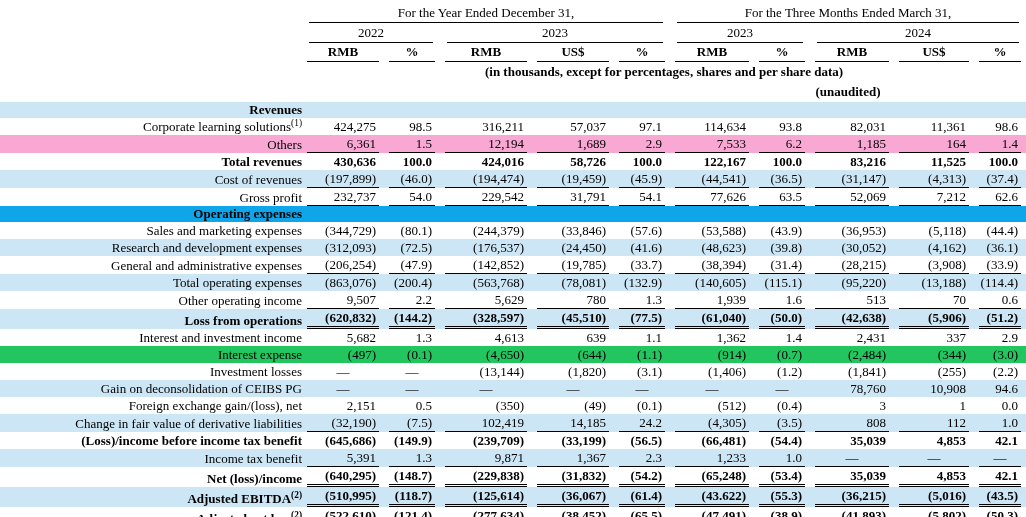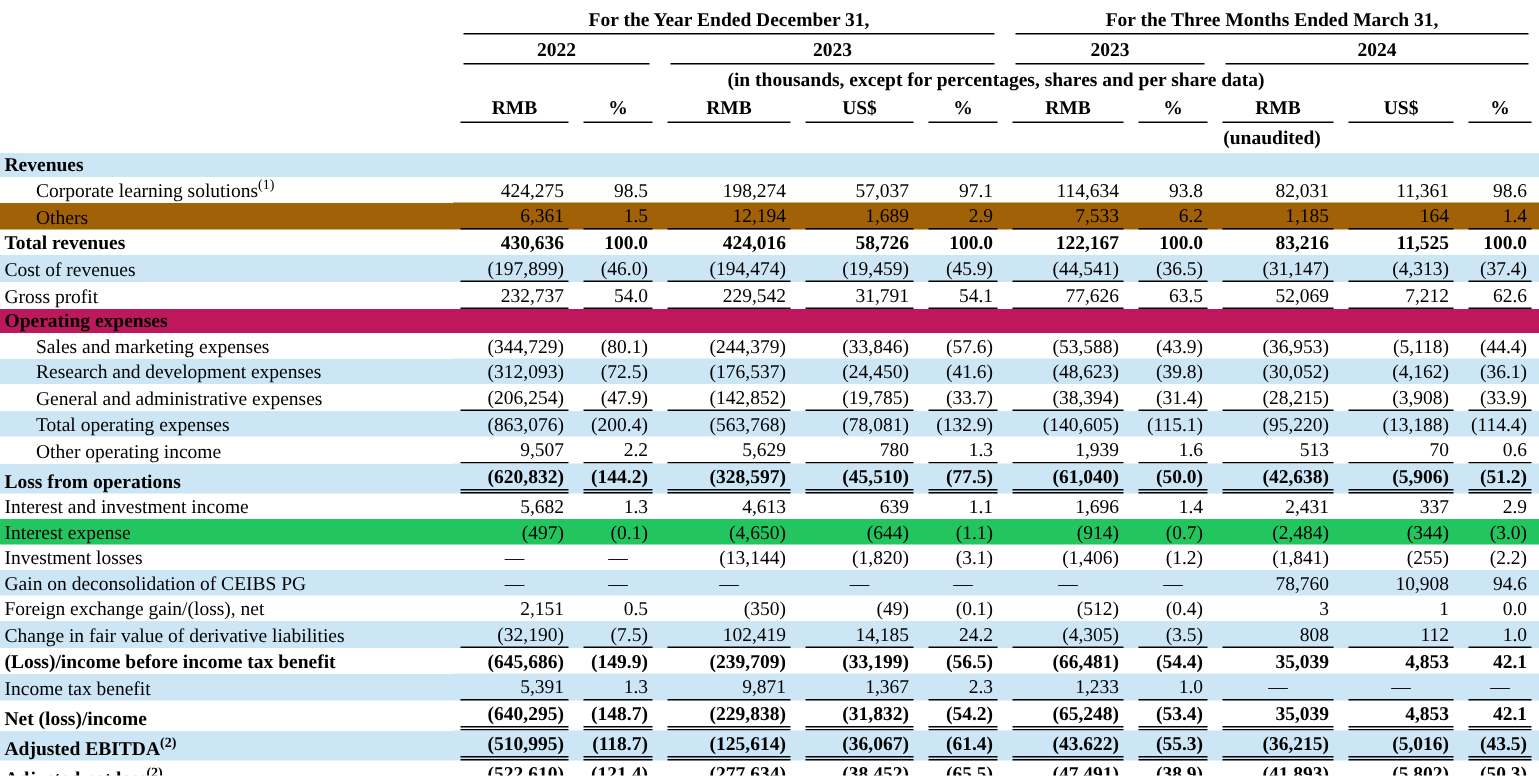--- a/index.html
+++ b/index.html
@@ -1,29 +1,29 @@
 <!DOCTYPE html>
 <html><head>
 <meta charset="utf-8">
 <style>
   html,body{margin:0;padding:0;background:#fff;}
   body{width:1026px;height:517px;overflow:hidden;font-family:"Liberation Serif", serif;color:#000;}
   table{width:1026px;border-collapse:collapse;table-layout:fixed;font-size:13px;margin-top:3px;}
   td{padding:0;vertical-align:bottom;}
   
-  .gh{margin:0 7px;border-bottom:1px solid #000;font-weight:bold;text-align:center;padding:2px 0 1px;white-space:nowrap;}
+  .gh{margin:0 7px;border-bottom:1px solid #000;font-weight:normal;text-align:center;padding:2px 0 1px;white-space:nowrap;}
   
   .uh{margin:0 5px;border-bottom:1px solid #000;font-weight:bold;text-align:center;padding:1px 0 1px;white-space:nowrap;}
   .note{font-weight:bold;text-align:center;padding:2px 0 2px;white-space:nowrap;}
   
   .cl{margin:0 5px;padding:1px 3px 1px 0;text-align:right;line-height:15px;white-space:nowrap;}
   .u1{border-bottom:1px solid #000;}
   .u2{border-bottom:3px double #000;}
   .dash{text-align:center;padding-right:0;}
-  .label{text-align:left;padding-left:3px;white-space:nowrap;overflow:hidden;}
+  .label{text-align:right;padding-left:3px;white-space:nowrap;overflow:hidden;}
   .indent{padding-left:24px;}
   .bold{font-weight:bold;}
   sup{font-size:0.72em;}
   thead td{vertical-align:bottom;}
 </style>
 </head>
 <body>
 
 <table>
   <colgroup>
@@ -59,56 +59,56 @@
       </td>
       <td colspan="2">
         <div class="gh">2023</div>
       </td>
       <td colspan="3">
         <div class="gh">2024</div>
       </td>
     </tr>
     <tr>
       <td></td>
+      <td>
+          <div class="uh">RMB</div>
+        </td>
+      <td>
+          <div class="uh">%</div>
+        </td>
+      <td>
+          <div class="uh">RMB</div>
+        </td>
+      <td>
+          <div class="uh">US$</div>
+        </td>
+      <td>
+          <div class="uh">%</div>
+        </td>
+      <td>
+          <div class="uh">RMB</div>
+        </td>
+      <td>
+          <div class="uh">%</div>
+        </td>
+      <td>
+          <div class="uh">RMB</div>
+        </td>
+      <td>
+          <div class="uh">US$</div>
+        </td>
+      <td>
+          <div class="uh">%</div>
+        </td>
+    </tr>
+    <tr>
+      <td></td>
       <td colspan="10">
         <div class="note">(in thousands, except for percentages, shares and per share data)</div>
       </td>
-    </tr>
-    <tr>
-      <td></td>
-      <td>
-          <div class="uh">RMB</div>
-        </td>
-      <td>
-          <div class="uh">%</div>
-        </td>
-      <td>
-          <div class="uh">RMB</div>
-        </td>
-      <td>
-          <div class="uh">US$</div>
-        </td>
-      <td>
-          <div class="uh">%</div>
-        </td>
-      <td>
-          <div class="uh">RMB</div>
-        </td>
-      <td>
-          <div class="uh">%</div>
-        </td>
-      <td>
-          <div class="uh">RMB</div>
-        </td>
-      <td>
-          <div class="uh">US$</div>
-        </td>
-      <td>
-          <div class="uh">%</div>
-        </td>
     </tr>
     <tr>
       <td colspan="6"></td>
       <td colspan="5">
         <div class="note">(unaudited)</div>
       </td>
     </tr>
   </thead>
   <tbody id="tbody">
       <tr style="background: rgb(204, 230, 245);">
@@ -117,21 +117,21 @@
       </tr>
       <tr>
         <td class="label indent"><span>Corporate learning solutions</span><sup>(1)</sup></td>
         <td>
           <div class="cl">424,275</div>
         </td>
         <td>
           <div class="cl">98.5</div>
         </td>
         <td>
-          <div class="cl">198,274</div>
+          <div class="cl">316,211</div>
         </td>
         <td>
           <div class="cl">57,037</div>
         </td>
         <td>
           <div class="cl">97.1</div>
         </td>
         <td>
           <div class="cl">114,634</div>
         </td>
@@ -141,21 +141,21 @@
         <td>
           <div class="cl">82,031</div>
         </td>
         <td>
           <div class="cl">11,361</div>
         </td>
         <td>
           <div class="cl">98.6</div>
         </td>
       </tr>
-      <tr style="background: #a16207; margin-top: 44px;">
+      <tr style="background: #f9a8d4; margin-top: 44px;">
         <td class="label indent"><span>Others</span></td>
         <td>
           <div class="cl u1">6,361</div>
         </td>
         <td>
           <div class="cl u1">1.5</div>
         </td>
         <td>
           <div class="cl u1">12,194</div>
         </td>
@@ -273,21 +273,21 @@
         <td>
           <div class="cl u1">52,069</div>
         </td>
         <td>
           <div class="cl u1">7,212</div>
         </td>
         <td>
           <div class="cl u1">62.6</div>
         </td>
       </tr>
-      <tr style="background: #be185d;">
+      <tr style="background: #0ea5e9;">
         <td class="label bold"><span>Operating expenses</span></td>
         <td colspan="10">&nbsp;</td>
       </tr>
       <tr>
         <td class="label indent"><span>Sales and marketing expenses</span></td>
         <td>
           <div class="cl">(344,729)</div>
         </td>
         <td>
           <div class="cl">(80.1)</div>
@@ -493,21 +493,21 @@
         <td>
           <div class="cl">4,613</div>
         </td>
         <td>
           <div class="cl">639</div>
         </td>
         <td>
           <div class="cl">1.1</div>
         </td>
         <td>
-          <div class="cl">1,696</div>
+          <div class="cl">1,362</div>
         </td>
         <td>
           <div class="cl">1.4</div>
         </td>
         <td>
           <div class="cl">2,431</div>
         </td>
         <td>
           <div class="cl">337</div>
         </td>

